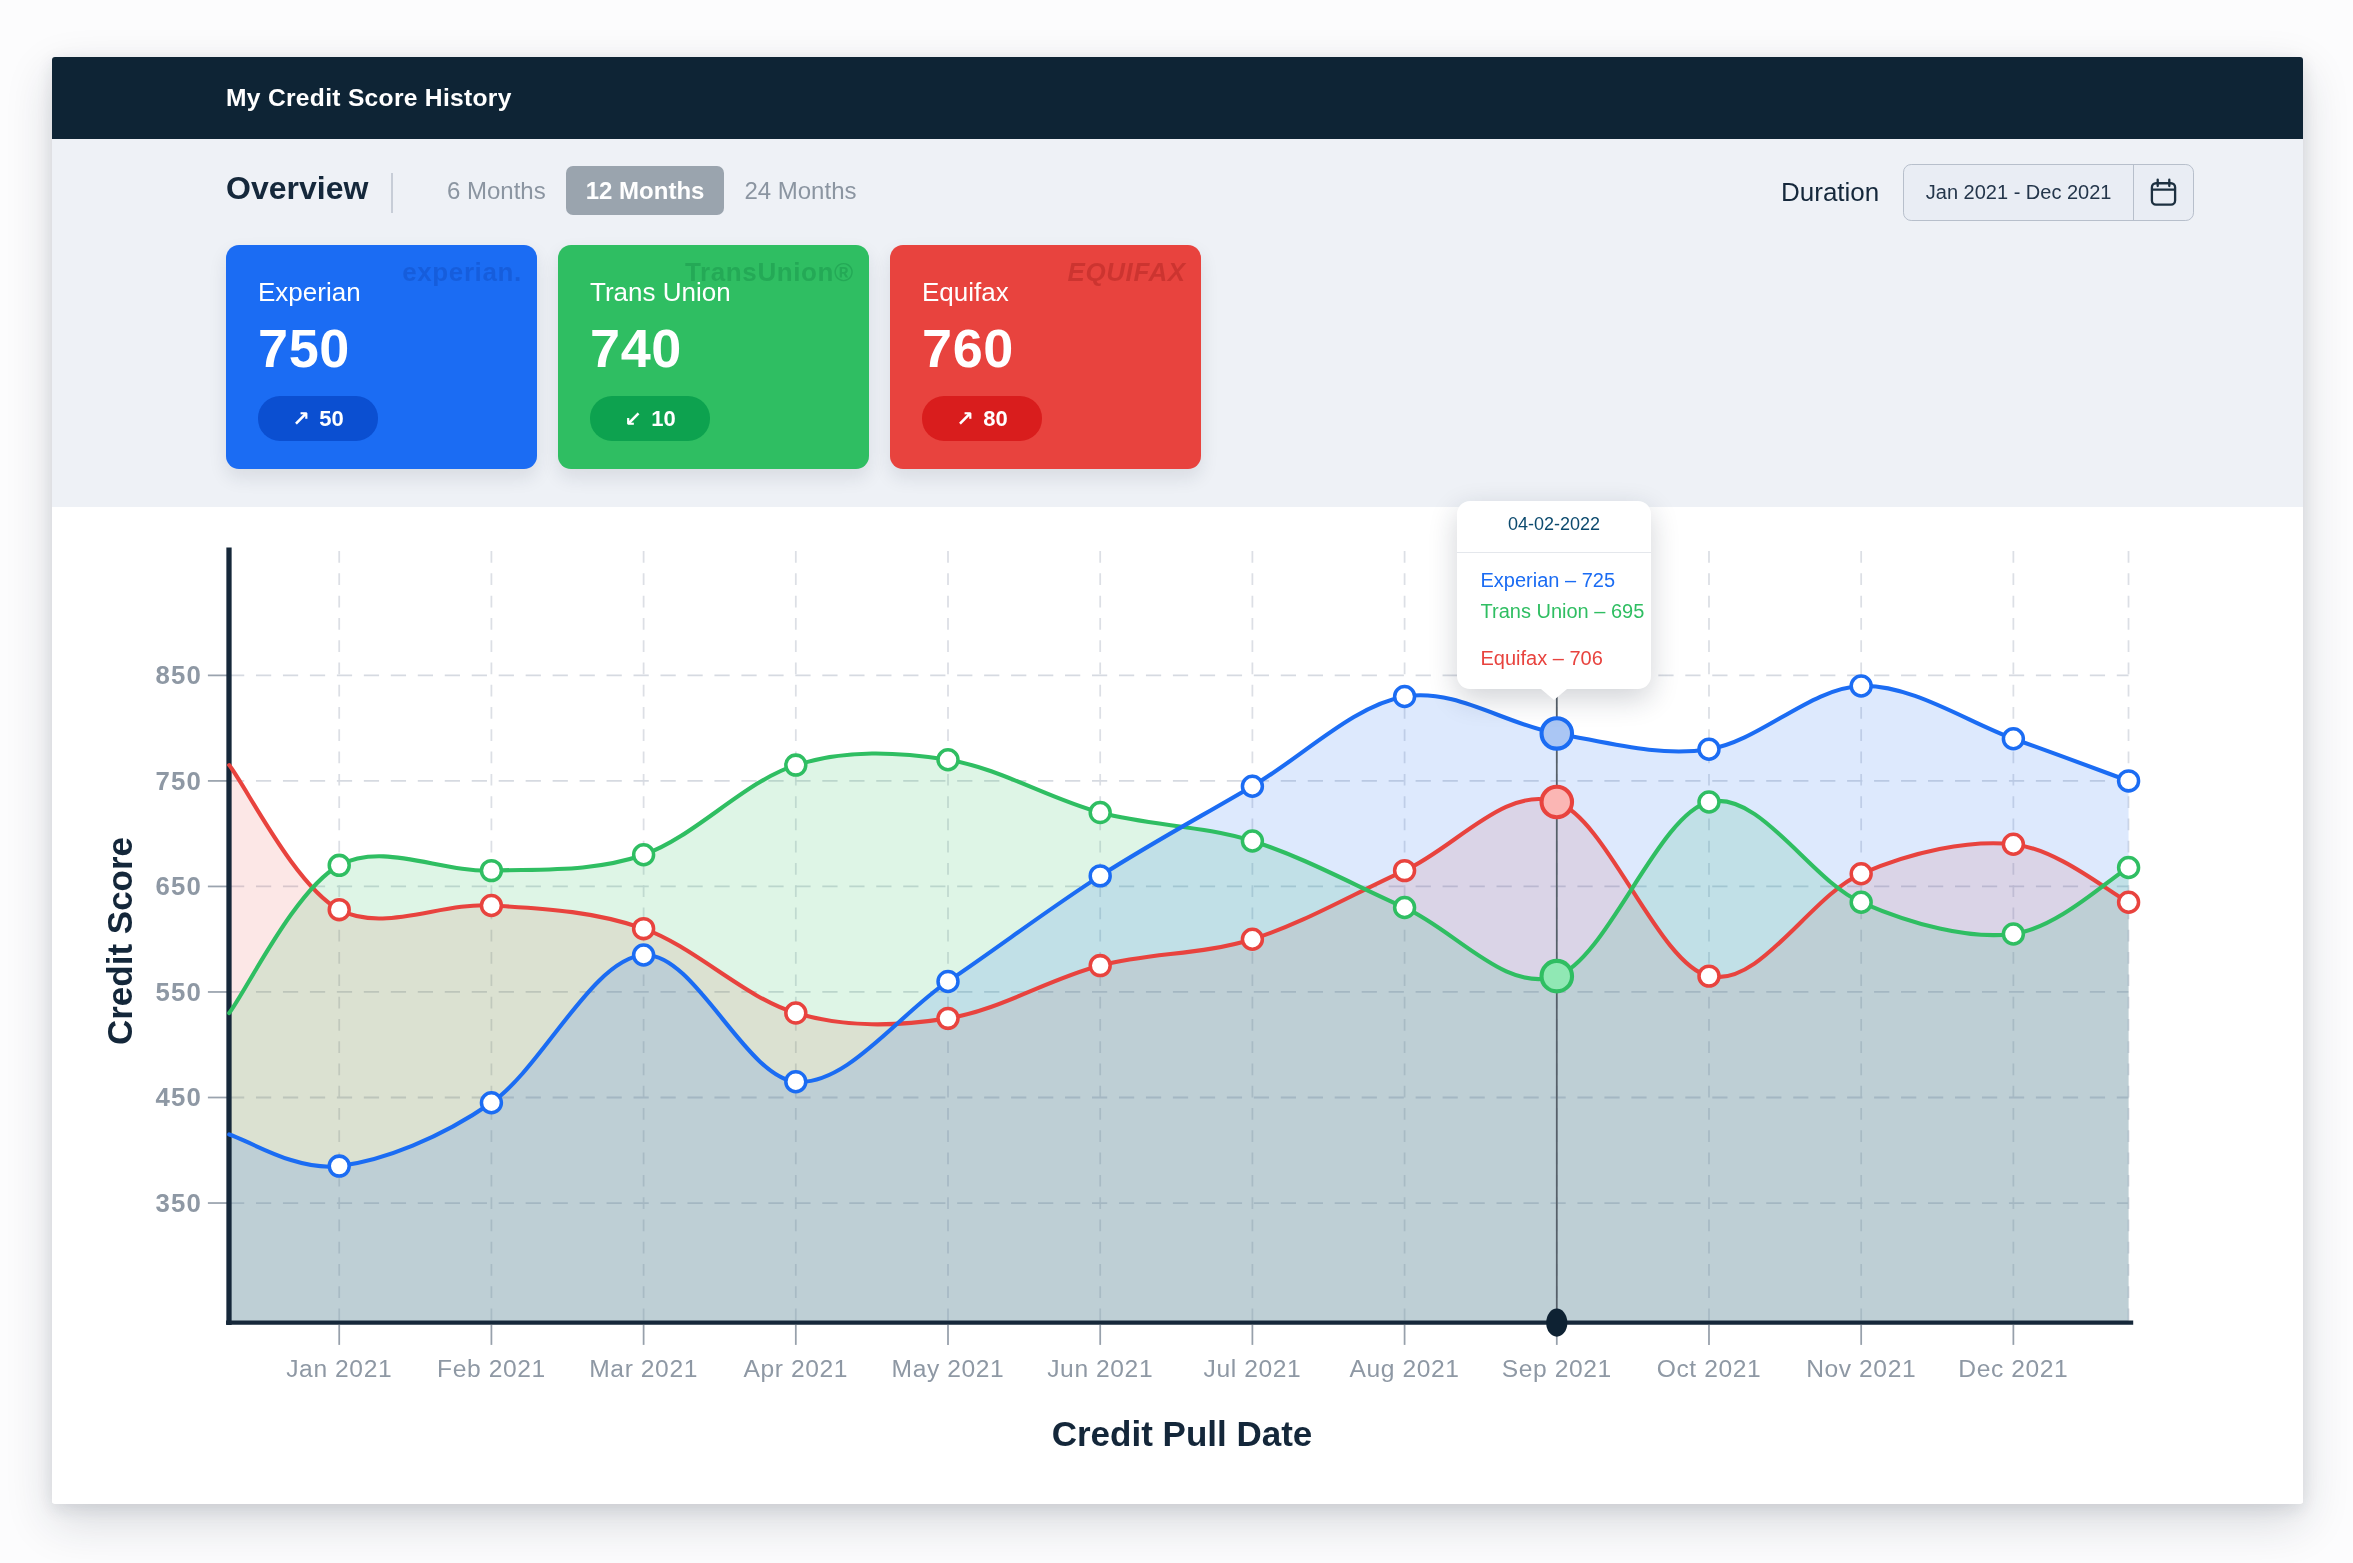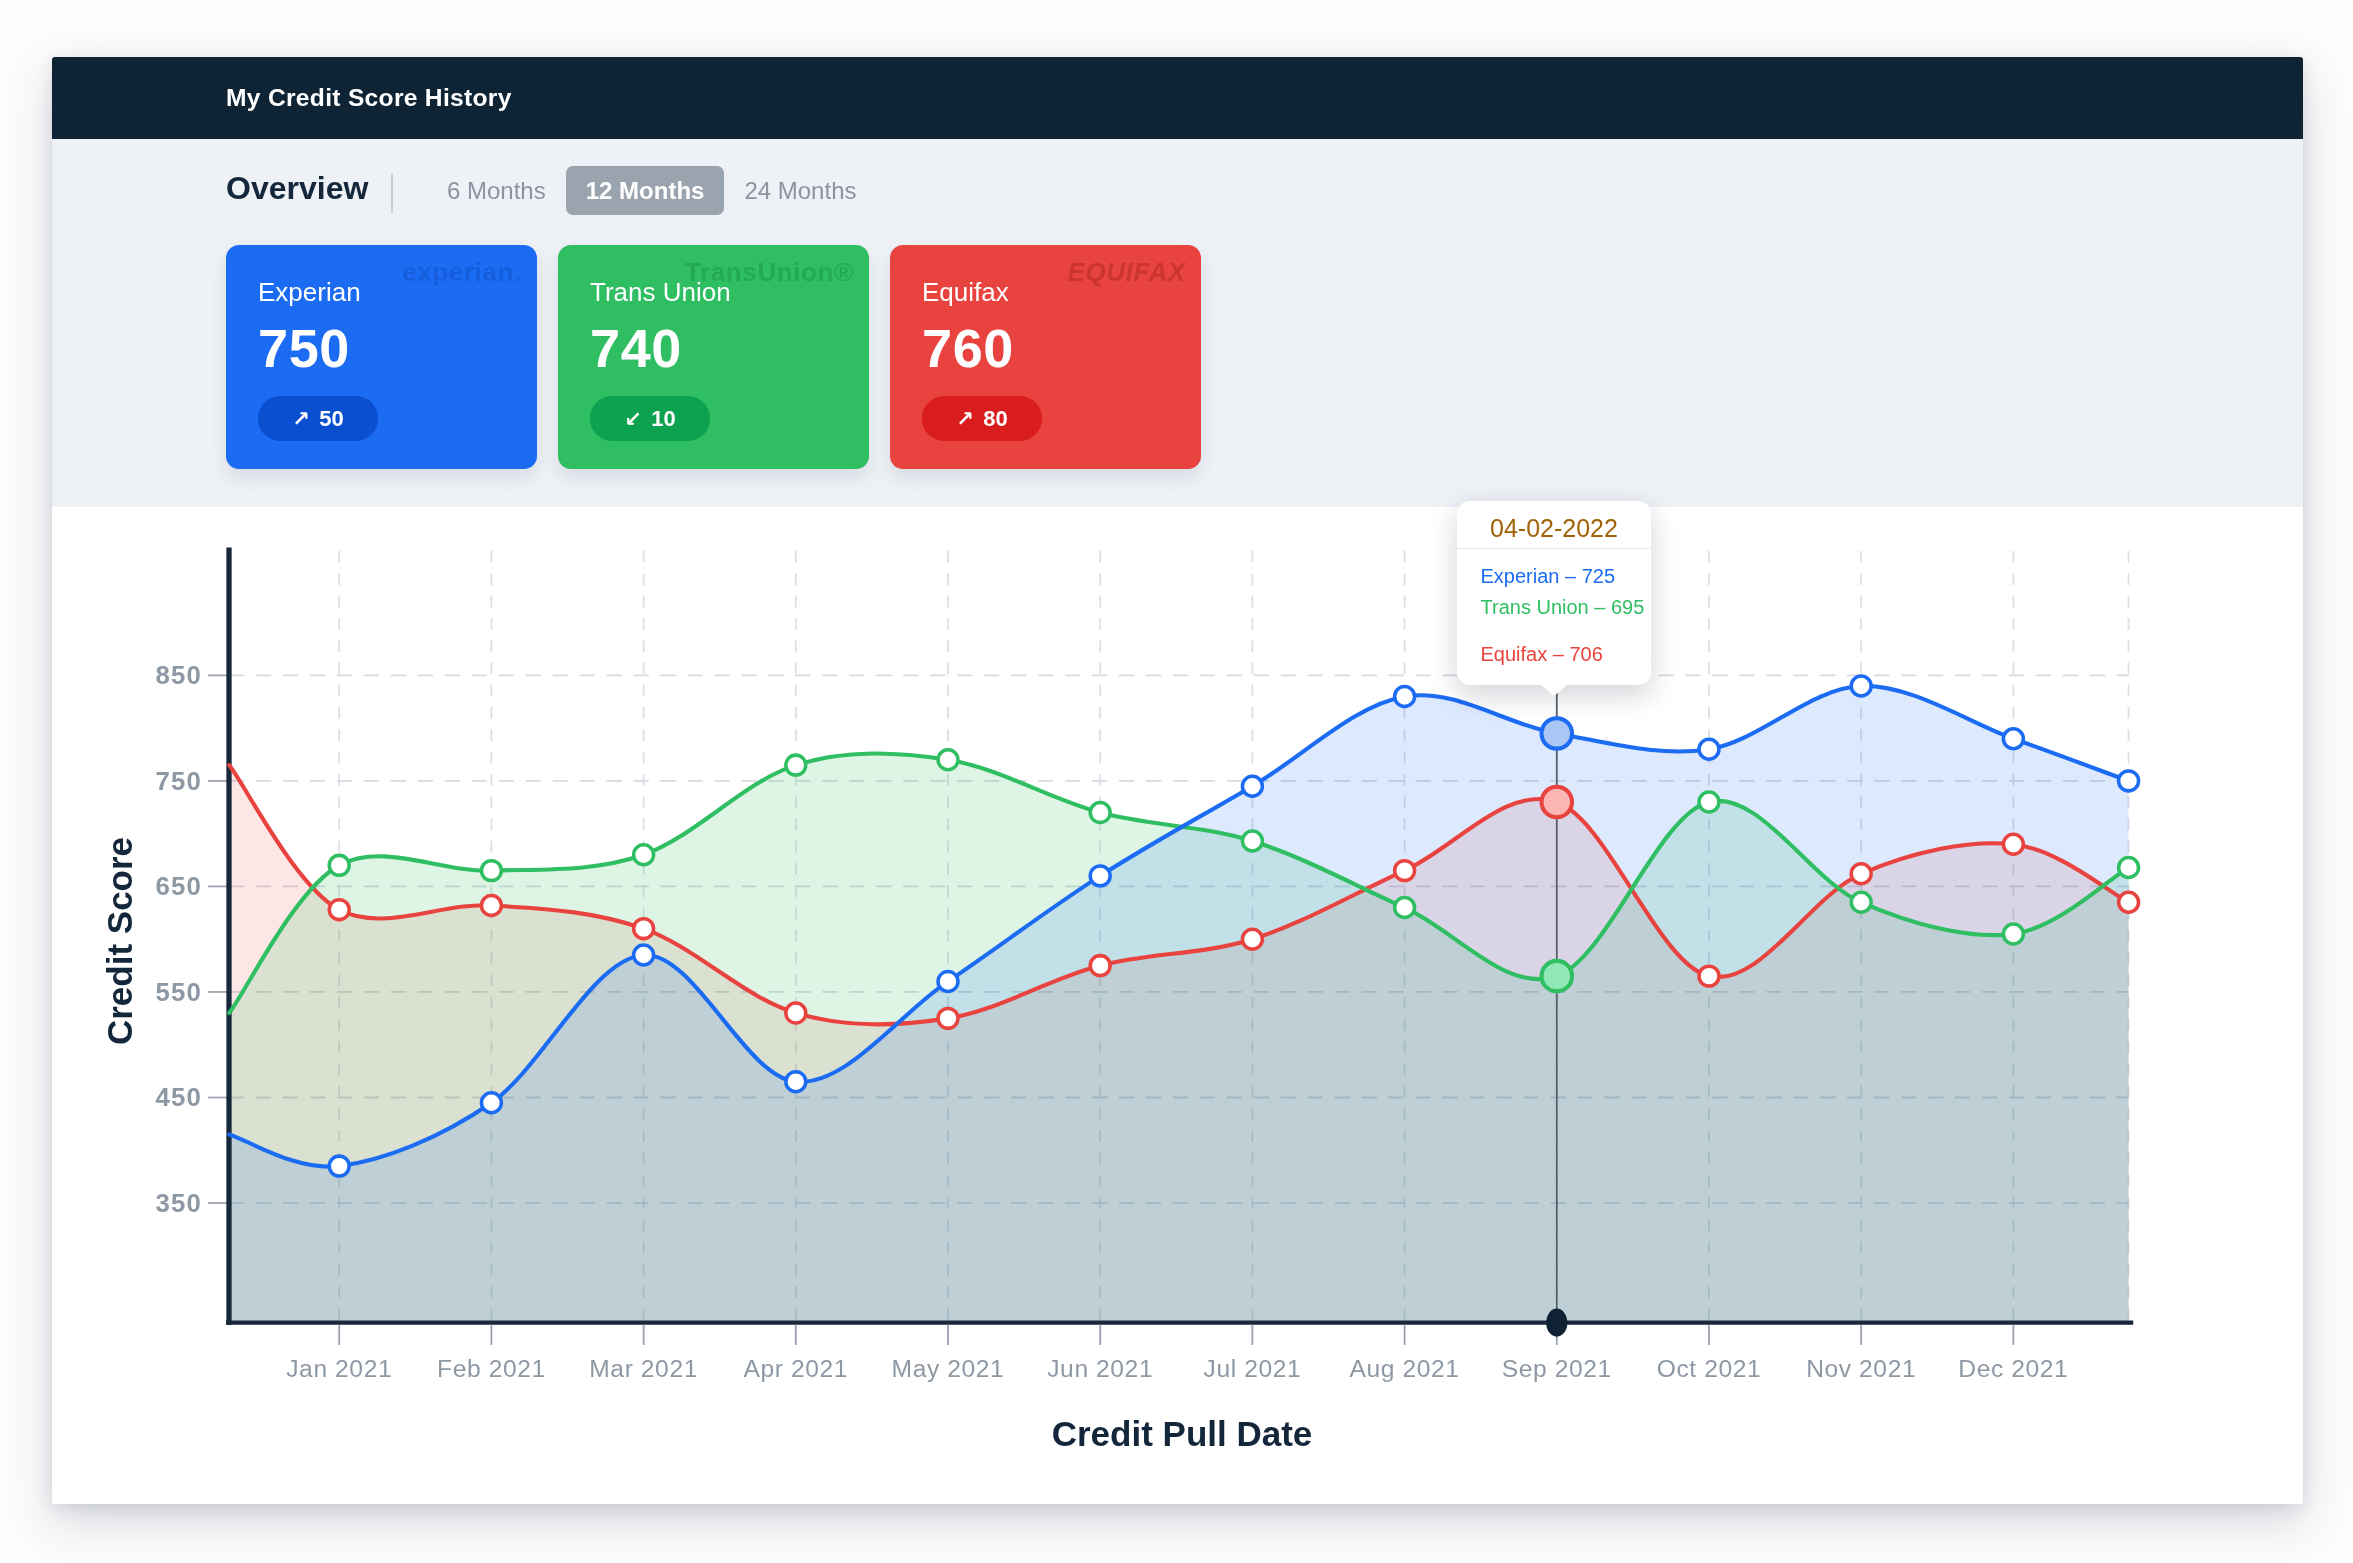--- a/index.html
+++ b/index.html
@@ -51,21 +51,21 @@
   .tooltip{
     position:absolute;left:1457px;top:501px;width:194px;z-index:6;
     background:#ffffff;border-radius:13px;
     box-shadow:0 9.4px 29px rgba(25,35,55,.20);
     padding-top:13px;padding-bottom:15.2px;
   }
   .tooltip:after{
     content:"";position:absolute;left:50%;bottom:-11px;margin-left:-13px;
     border-left:13px solid transparent;border-right:13px solid transparent;border-top:11.7px solid #ffffff;
   }
-  .tooltip-date{text-align:center;font-size:25px;color:#a16207;font-weight:500;padding-bottom:5px;border-bottom:1.2px solid #e4e7ec;}
+  .tooltip-date{text-align:center;font-size:18px;color:#0c4a6e;font-weight:500;padding-bottom:17px;border-bottom:1.2px solid #e4e7ec;}
   .tooltip-rows{padding:11.7px 14px 0 23.5px;}
   .tooltip-row{font-size:20px;font-weight:500;line-height:31px;white-space:nowrap;}
 </style>
 </head>
 <body>
 
 <div class="app">
 
   <div class="app-header">
     <div class="app-title">My Credit Score History</div>
@@ -76,20 +76,34 @@
   <div class="chart-panel"></div>
 
   <div class="overview-heading">Overview</div>
   <div class="heading-divider"></div>
   <div class="tabs">
     <div class="tab">6 Months</div>
     <div class="tab active">12 Months</div>
     <div class="tab">24 Months</div>
   </div>
 
+  <div class="duration-wrap">
+    <div class="duration-label">Duration</div>
+    <div class="duration-control">
+      <div class="duration-value">Jan 2021 - Dec 2021</div>
+      <div class="duration-cal">
+        <svg width="27" height="29" viewBox="0 0 46 50" fill="none">
+          <rect x="3" y="9" width="40" height="37" rx="7" stroke="#1d3040" stroke-width="4"></rect>
+          <line x1="13" y1="3" x2="13" y2="14" stroke="#1d3040" stroke-width="4" stroke-linecap="round"></line>
+          <line x1="33" y1="3" x2="33" y2="14" stroke="#1d3040" stroke-width="4" stroke-linecap="round"></line>
+          <line x1="4" y1="20" x2="42" y2="20" stroke="#1d3040" stroke-width="4"></line>
+        </svg>
+      </div>
+    </div>
+  </div>
 
   <div class="cards-row">
     <div class="score-card" style="background: rgb(27, 108, 243);">
       <div class="card-watermark" style="color: rgb(12, 62, 168);">experian.</div>
       <div class="card-name">Experian</div>
       <div class="card-score">750</div>
       <div class="card-pill" style="background: rgb(11, 79, 209);">
         <span class="pill-arrow">↗</span>
         <span>50</span>
       </div>

